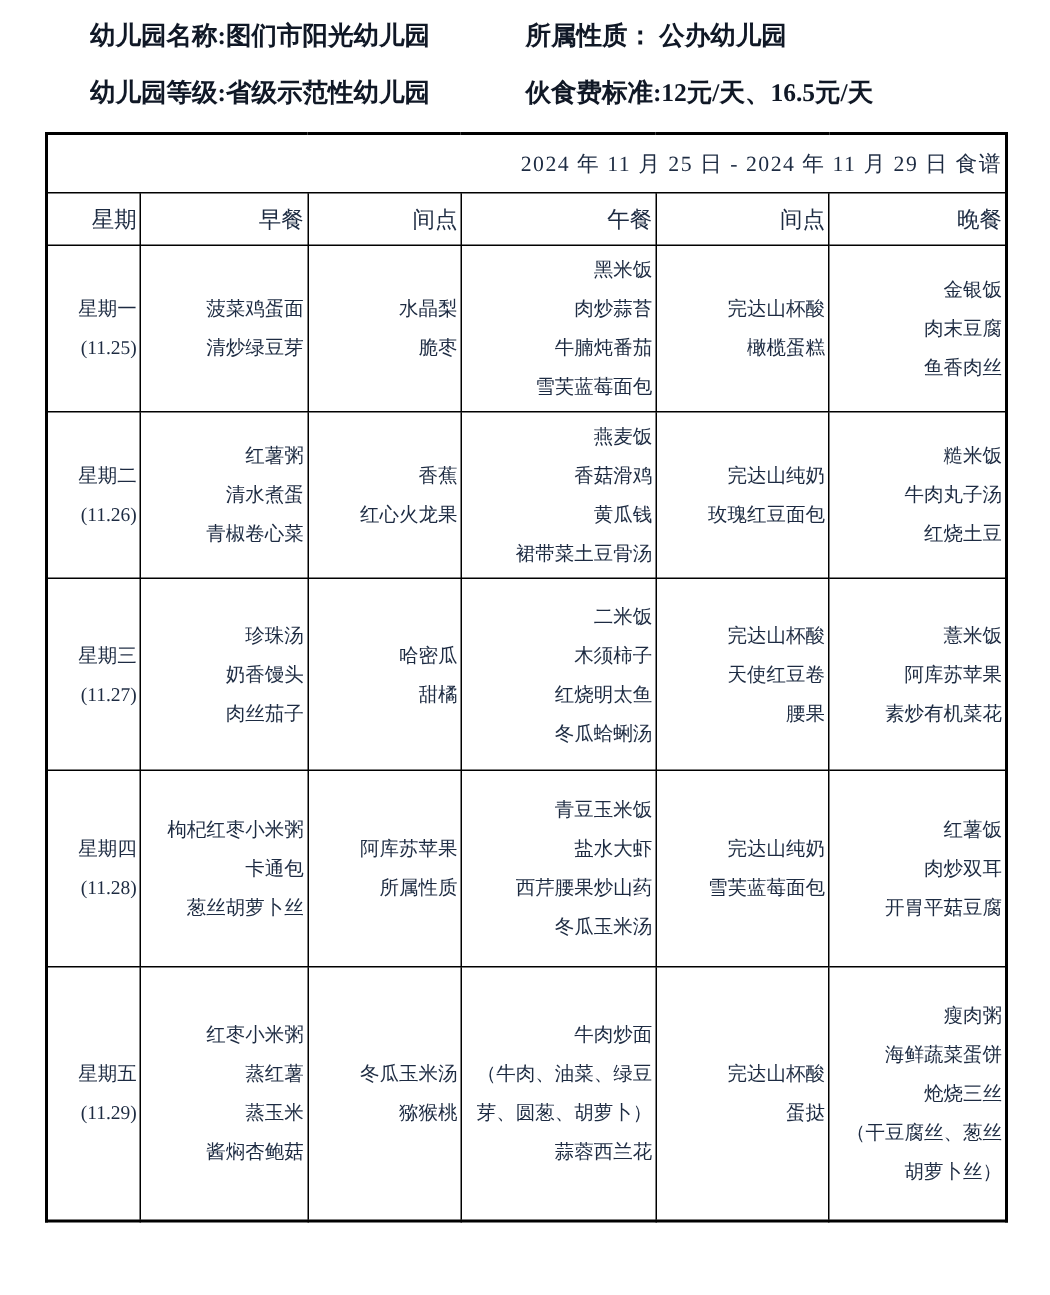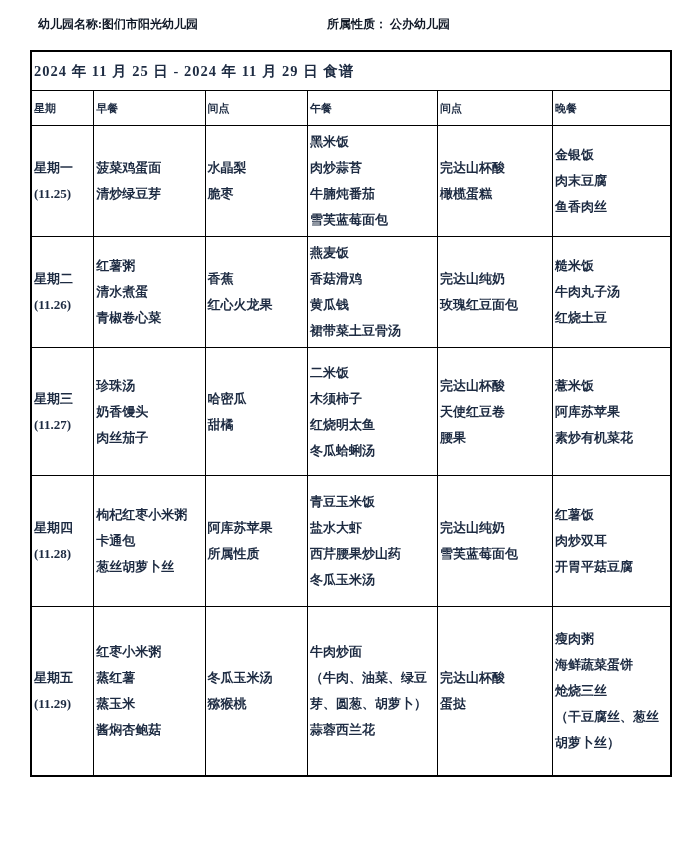--- a/index.html
+++ b/index.html
@@ -12,22 +12,22 @@
     height: 863px;
     font-family: "Liberation Serif", "DejaVu Serif", serif;
     font-weight: 700;
     color: #1d2b42;
     position: relative;
   }
   .page-header {
     padding-top: 12px;
   }
   .header-line {
-    padding-left: 38px;
-    font-size: 12px;
+    padding-left: 60px;
+    font-size: 17px;
     line-height: 24px;
     margin-bottom: 14px;
     color: #101826;
     white-space: nowrap;
   }
   .header-line .pair-left {
     display: inline-block;
     width: 286px;
   }
   .header-line .pair-right {
@@ -36,53 +36,57 @@
   table.menu-table {
     border-collapse: collapse;
     table-layout: fixed;
     width: 642px;
     margin-left: 30px;
     margin-top: 4px;
     border: 2px solid #000;
   }
   .menu-table th, .menu-table td {
     border: 1px solid #000;
-    text-align: left;
+    text-align: right;
     vertical-align: middle;
     font-size: 13px;
     padding: 3px 2px;
-    font-weight: 700;
+    font-weight: 400;
     color: #1d2b42;
     overflow: hidden;
   }
   .menu-table .title-cell {
     font-size: 14.5px;
     height: 32px;
     letter-spacing: 1px;
   }
   .menu-table thead tr.cols th {
     height: 28px;
-    font-size: 11px;
+    font-size: 15px;
   }
   .menu-table tbody tr:nth-child(1) { height: 111px; }
   .menu-table tbody tr:nth-child(2) { height: 111px; }
   .menu-table tbody tr:nth-child(3) { height: 128px; }
   .menu-table tbody tr:nth-child(4) { height: 131px; }
   .menu-table tbody tr:nth-child(5) { height: 169px; }
   .menu-table .line {
     line-height: 26px;
   }
 </style>
 </head>
 <body>
 
 <div class="page-header">
   <div class="header-line">
     <span class="pair-left">幼儿园名称:图们市阳光幼儿园</span>
     <span class="pair-right">所属性质： 公办幼儿园</span>
+  </div>
+  <div class="header-line">
+    <span class="pair-left">幼儿园等级:省级示范性幼儿园</span>
+    <span class="pair-right">伙食费标准:12元/天、16.5元/天</span>
   </div>
 </div>
 
 <table class="menu-table">
   <colgroup>
     <col style="width:9.8%">
     <col style="width:17.4%">
     <col style="width:16.0%">
     <col style="width:20.3%">
     <col style="width:18.0%">

